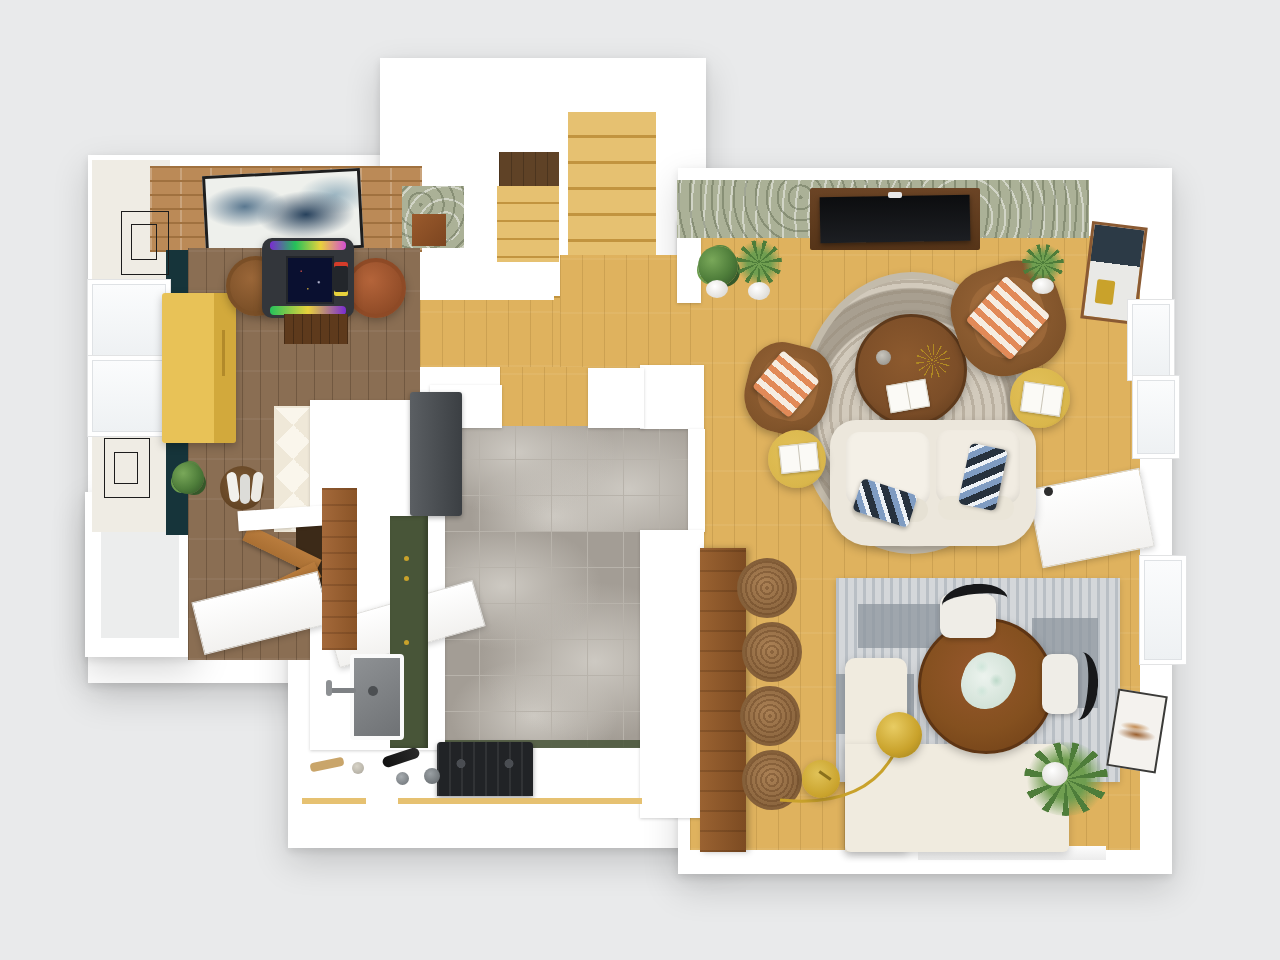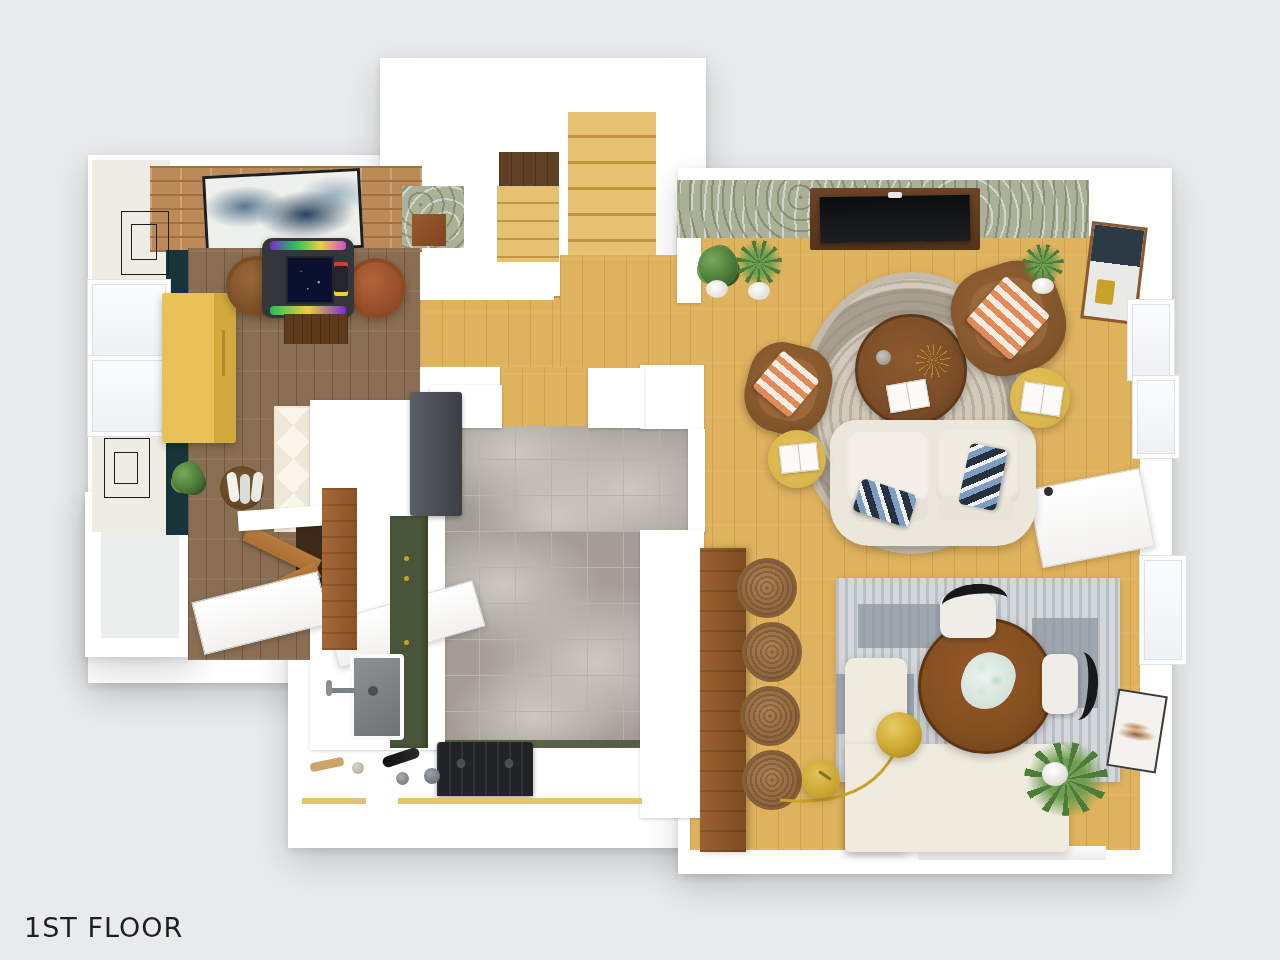--- a/index.html
+++ b/index.html
@@ -278,14 +278,13 @@
   <div class="abs round softshadow" style="left:876px;top:712px;width:46px;height:46px;background:radial-gradient(circle at 38% 32%, #e8cc63, var(--gold) 60%, #9a7d1d);"></div>
   <div class="abs round softshadow" style="left:802px;top:760px;width:38px;height:38px;background:radial-gradient(circle at 42% 36%, #e0c258, var(--gold) 70%, #9a7d1d);"></div>
   <div class="abs" style="left:818px;top:774px;width:14px;height:3px;background:#8a701c;transform:rotate(35deg);"></div>
 
   <div class="abs fern" style="left:1024px;top:742px;width:84px;height:74px;"></div>
   <div class="abs pot" style="left:1042px;top:762px;width:26px;height:24px;"></div>
   <div class="abs" style="left:1112px;top:692px;width:46px;height:74px;transform:rotate(9deg);background:
        radial-gradient(26px 8px at 50% 55%, #9a5f2e, transparent 75%),
        radial-gradient(20px 6px at 45% 45%, #c28a50, transparent 75%),#f4f2ee;border:2px solid #3a3a38;"></div>
 
-  <div class="abs label" style="left:24px;top:912px;">1ST FLOOR</div>
 </div>
 
 </body></html>

